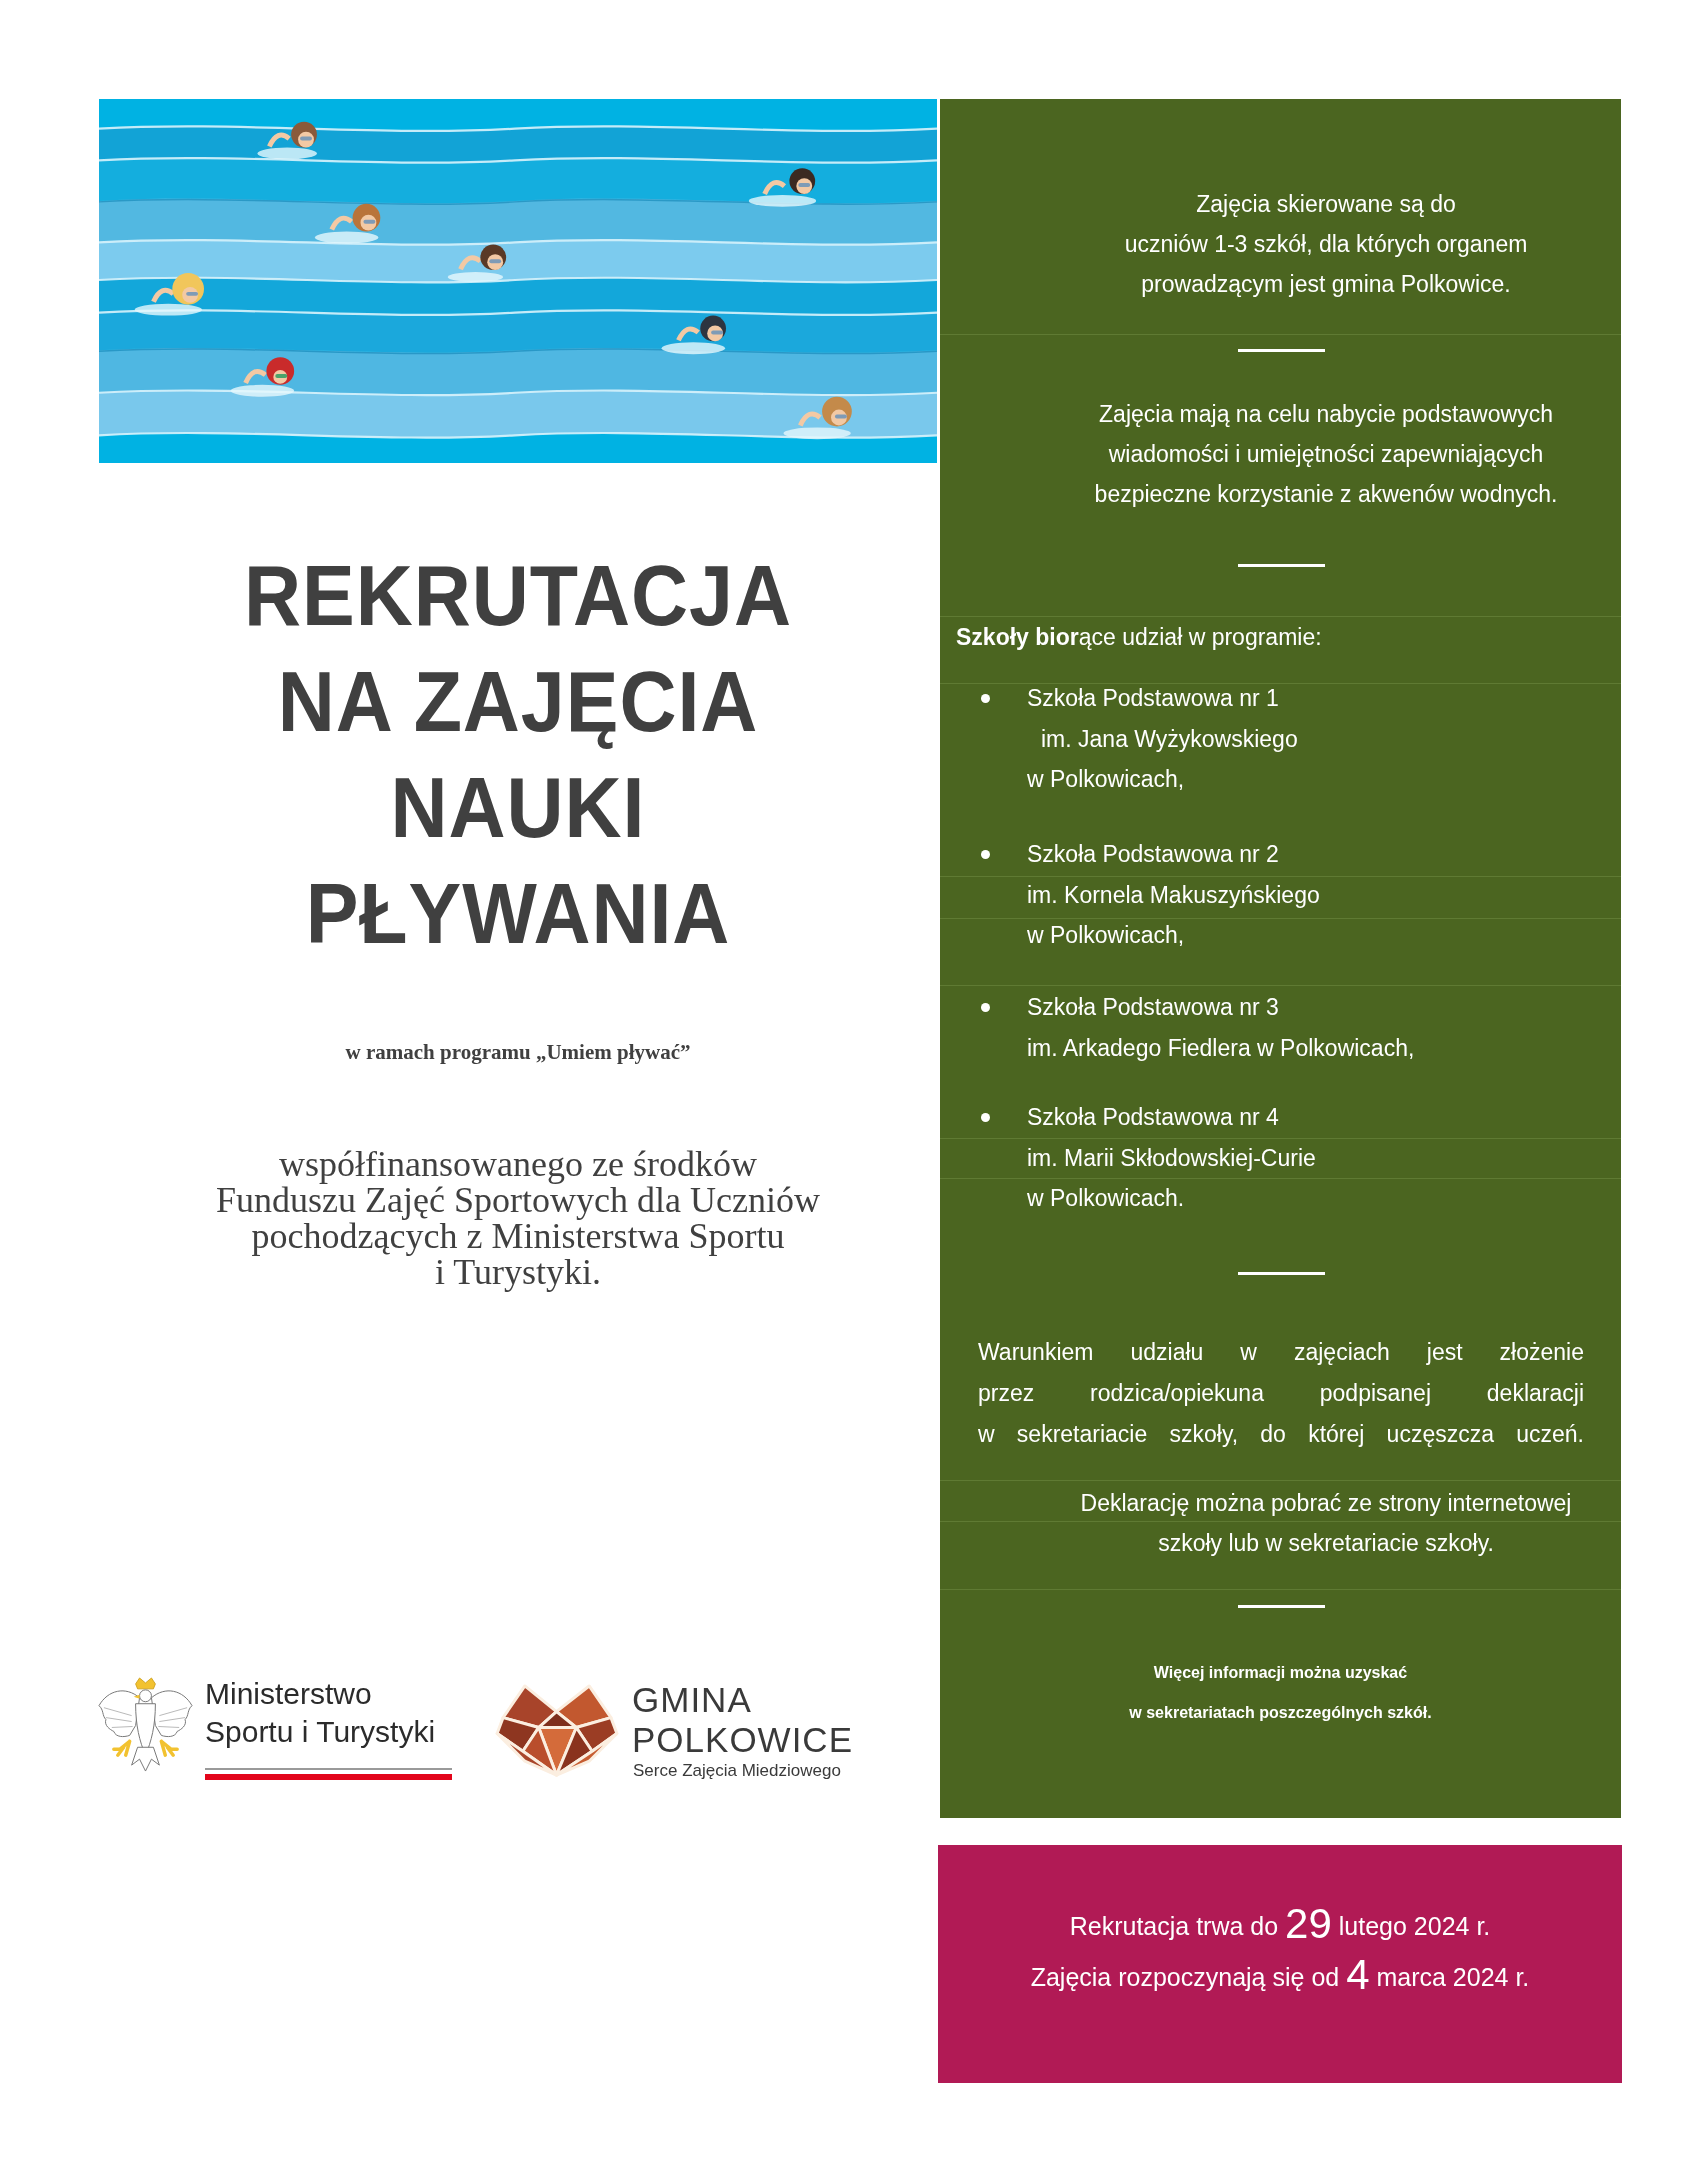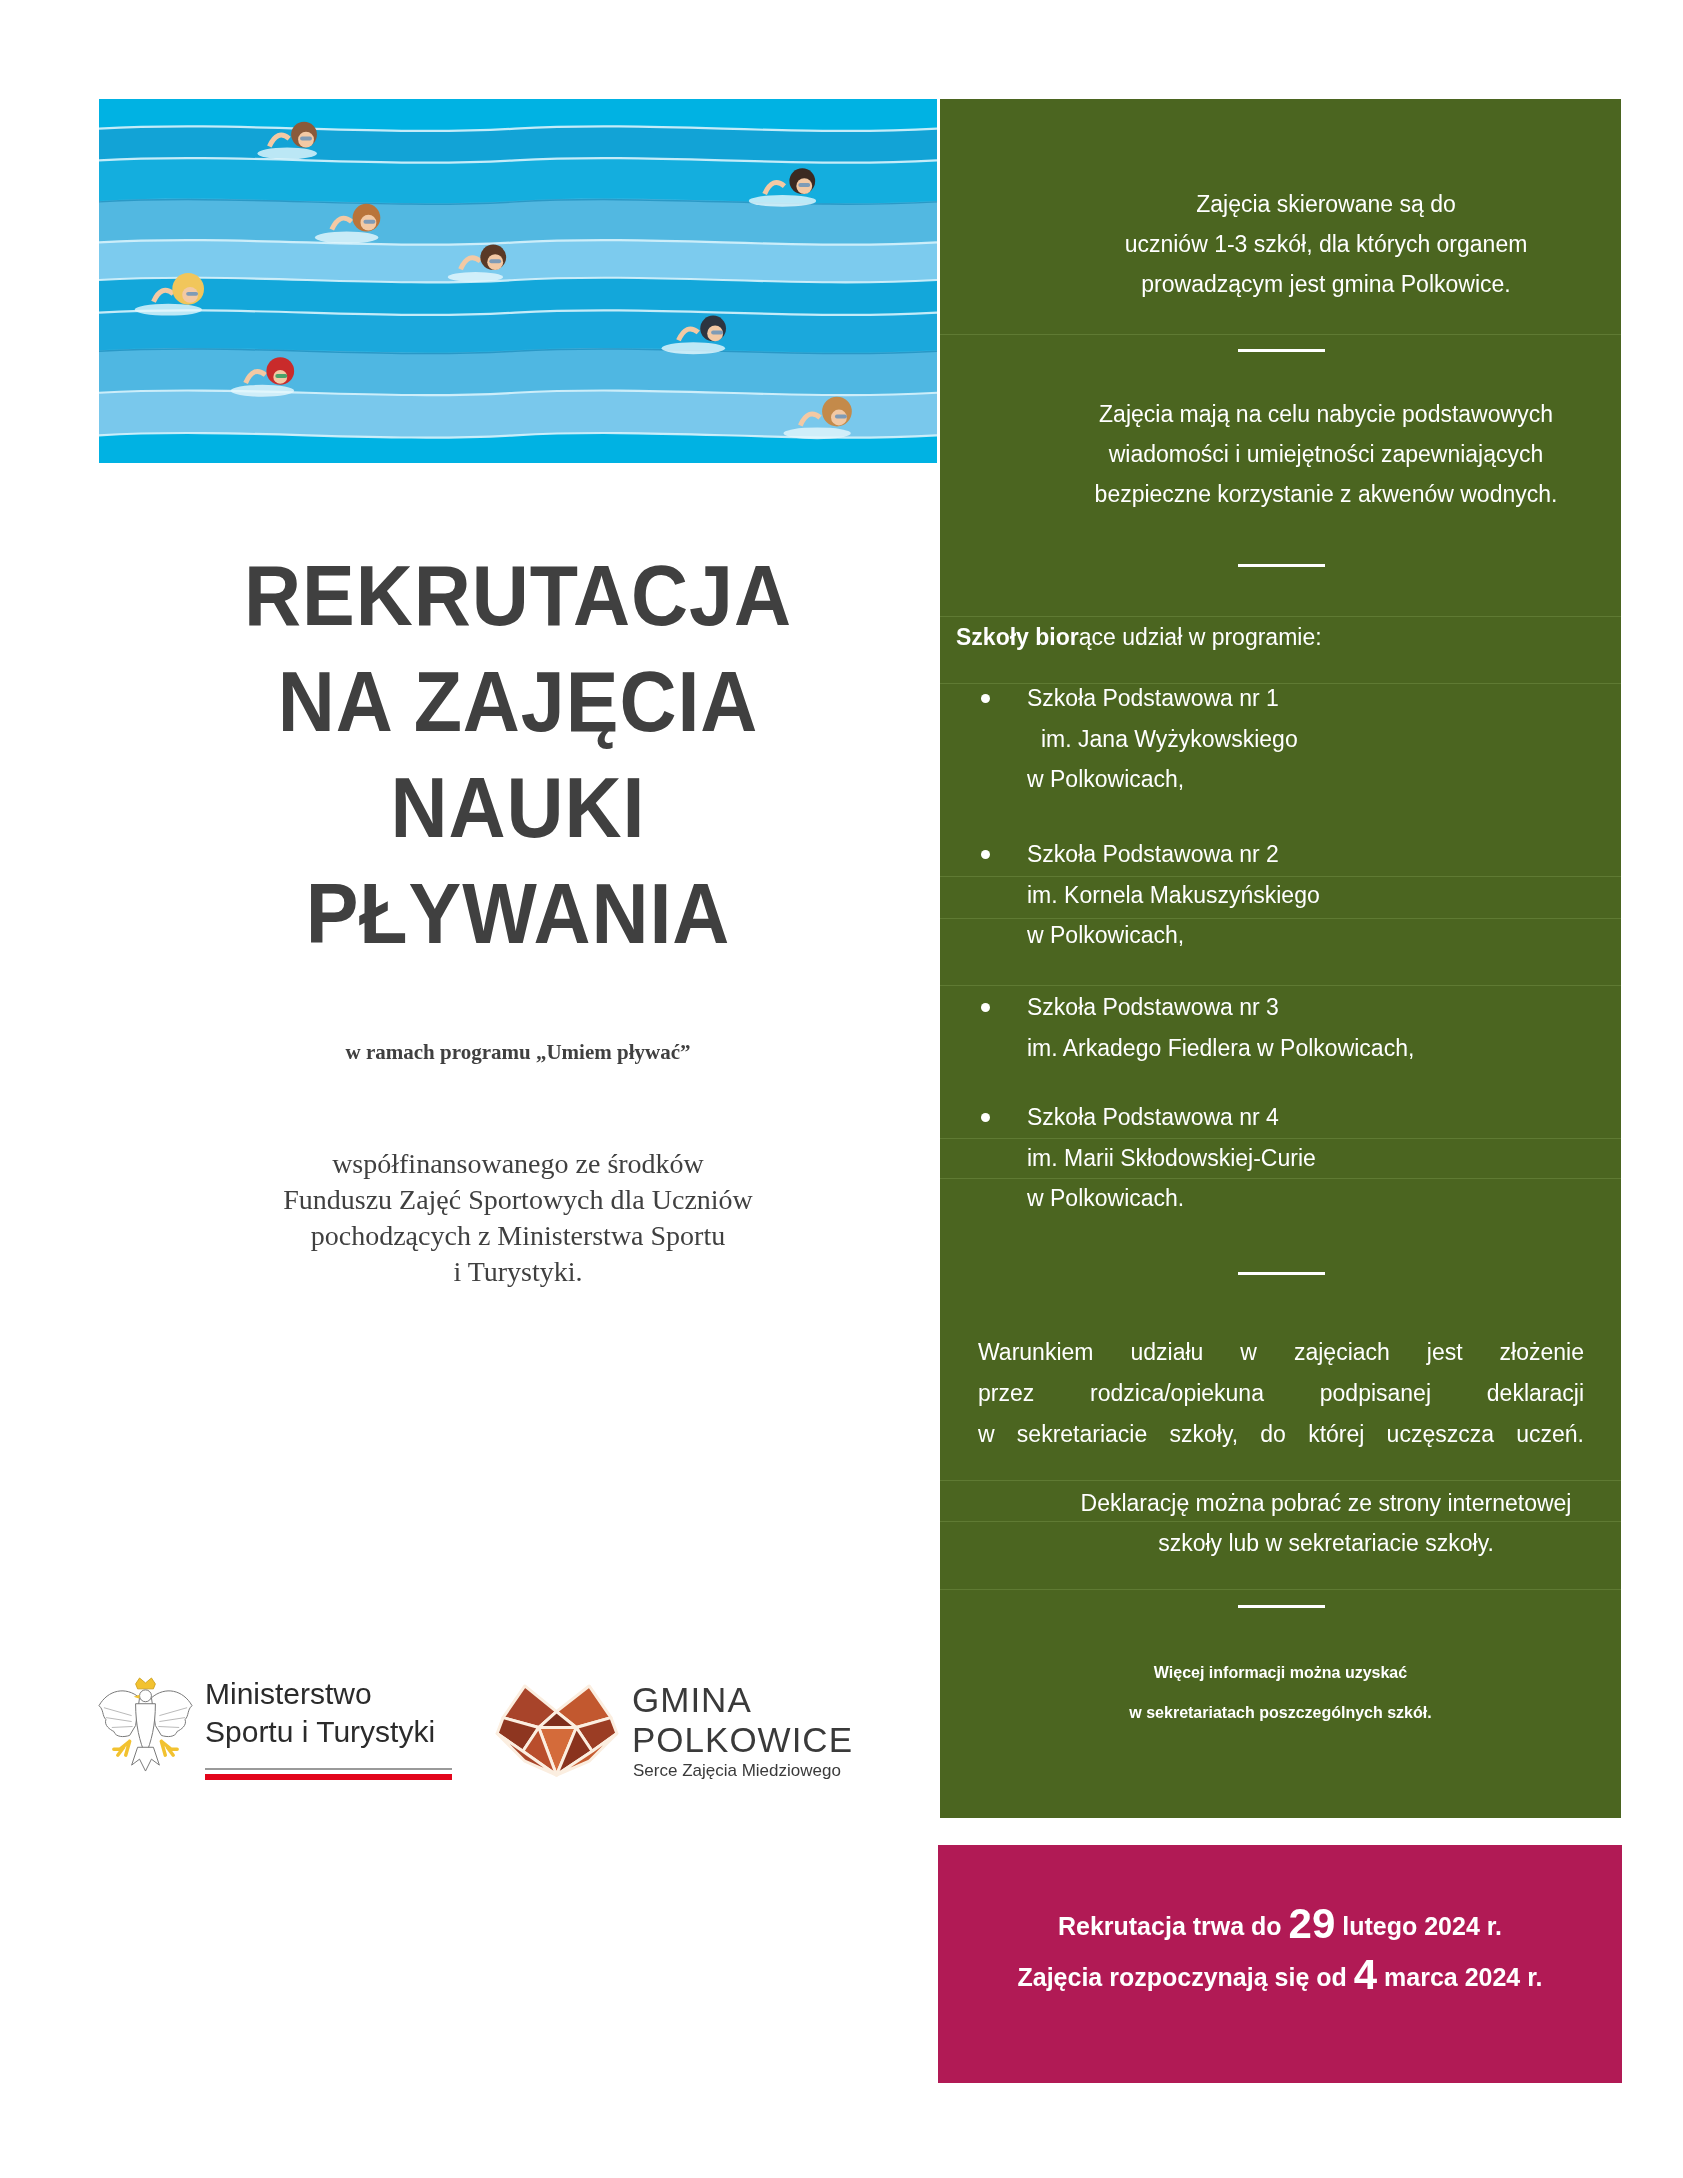--- a/index.html
+++ b/index.html
@@ -13,21 +13,21 @@
     
     .title { position: absolute; left: 99px; top: 543px; width: 838px; text-align: center;
       font-family: "Liberation Sans", sans-serif; font-weight: 700; color: #404040;
       font-size: 85px; line-height: 106px; letter-spacing: 1px; transform: scaleX(0.93); transform-origin: center top; }
     .title div { white-space: nowrap; }
 
     .subtitle { position: absolute; left: 99px; top: 1032px; width: 838px; text-align: center;
       font-family: "Liberation Serif", serif; font-weight: 700; color: #404040; font-size: 21px; line-height: 40px; white-space: nowrap; }
 
     .cofinance { position: absolute; left: 99px; top: 1146px; width: 838px; text-align: center;
-      font-family: "Liberation Serif", serif; color: #404040; font-size: 28px; line-height: 36px; }
+      font-family: "Liberation Serif", serif; color: #404040; font-size: 36px; line-height: 36px; }
     .cofinance div { white-space: nowrap; }
 
     
     .logo-msit { position: absolute; left: 96px; top: 1673px; width: 366px; height: 111px; }
     .eagle { position: absolute; left: 0; top: 3px; width: 99px; height: 99px; }
     .msit-text { position: absolute; left: 109px; top: 2px; font-family: "Liberation Sans", sans-serif; color: #2b2b2b; font-size: 30px; line-height: 38px; white-space: nowrap; }
     .msit-grey { position: absolute; left: 109px; top: 95px; width: 247px; height: 2px; background: #9a9a9a; }
     .msit-red { position: absolute; left: 109px; top: 101px; width: 247px; height: 6px; background: #e3051b; }
 
     .logo-gp { position: absolute; left: 495px; top: 1678px; width: 416px; height: 109px; }
@@ -47,21 +47,21 @@
     .school { position: absolute; left: 0; width: 681px; font-size: 23px; line-height: 41px; }
     .school .bullet { position: absolute; left: 41px; top: 16px; width: 9px; height: 9px; border-radius: 50%; background: #ffffff; }
     .school .line { position: absolute; left: 87px; white-space: nowrap; }
     .p-justify { position: absolute; left: 38px; width: 606px; font-size: 23px; line-height: 41px; text-align: justify; text-align-last: justify; }
     .p-justify div { white-space: nowrap; }
     .more { position: absolute; left: 0; width: 681px; top: 1554px; text-align: center; font-size: 16px; line-height: 40px; font-weight: 700; }
     .more div { white-space: nowrap; }
 
     
     .datebox { position: absolute; left: 938px; top: 1845px; width: 684px; height: 238px; background: #b11a55; color: #ffffff;
-      font-family: "Liberation Sans", sans-serif; font-weight: 700; padding-left: 12px; }
+      font-family: "Liberation Sans", sans-serif; font-weight: 400; padding-left: 12px; }
     .dline { position: absolute; left: 0; width: 684px; text-align: center; white-space: nowrap; font-size: 25px; }
     .dline .big { font-size: 42px; vertical-align: -3px; }
   </style>
 </head>
 <body>
 
 <div class="pool">
   <svg viewBox="0 0 846 368" preserveAspectRatio="none">
     <rect x="0" y="0" width="846" height="368" fill="#00b2e3"></rect>
 

